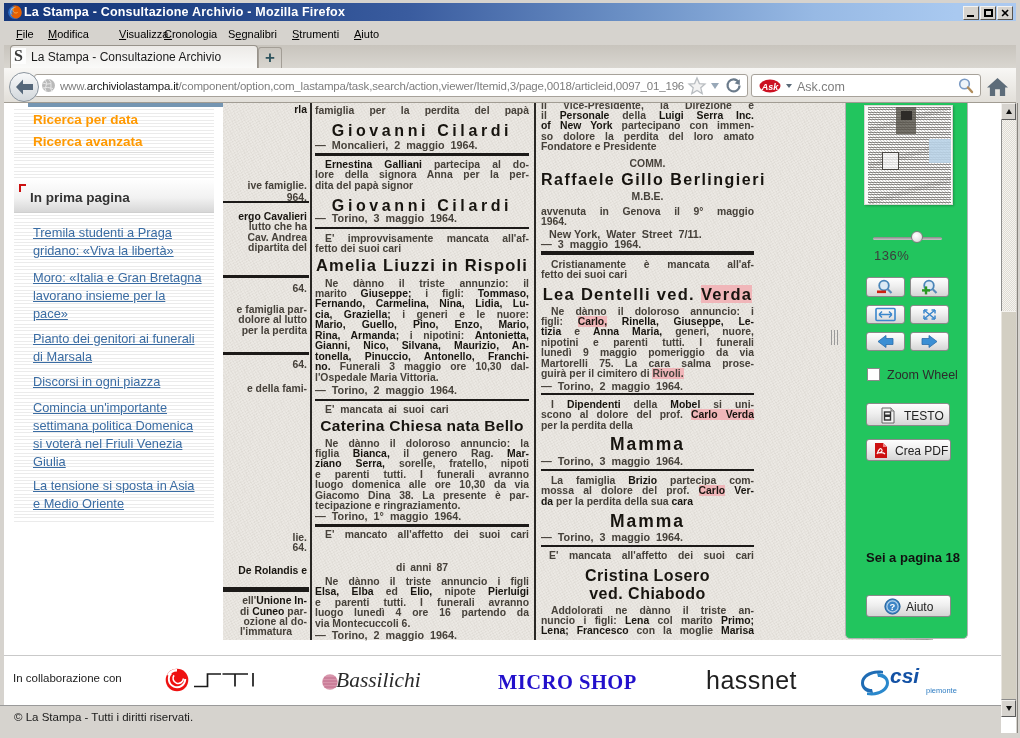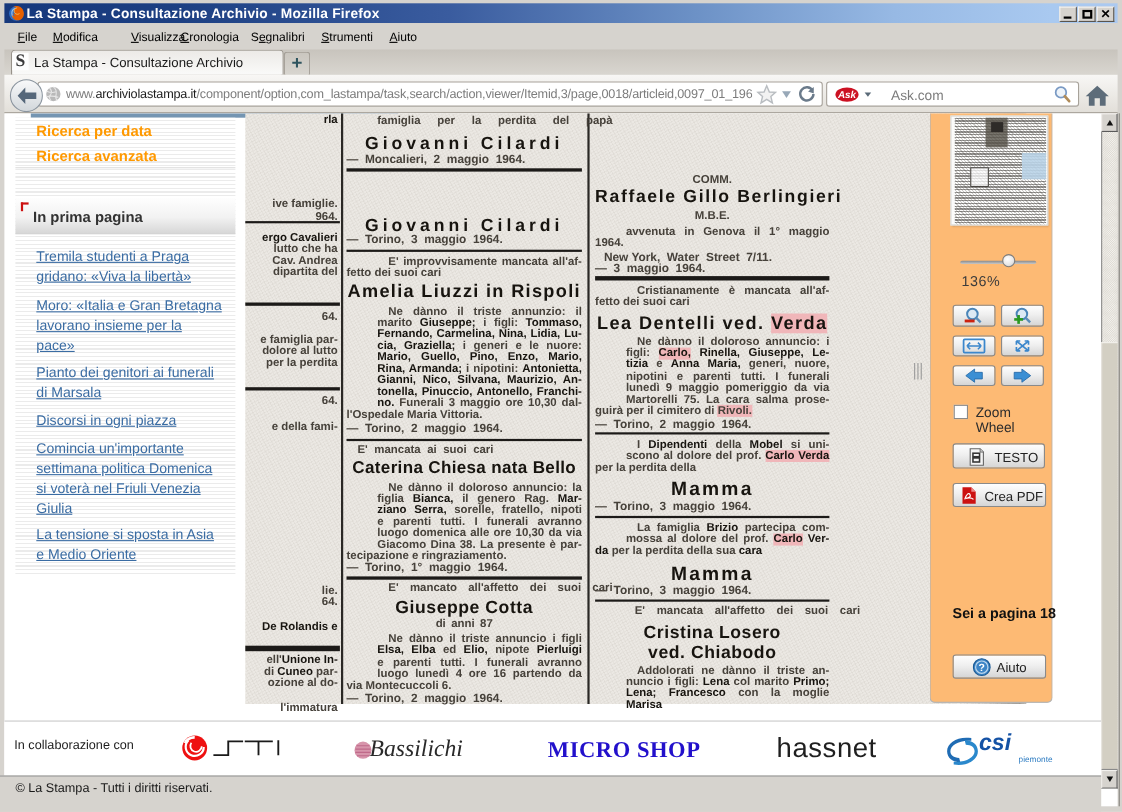--- a/index.html
+++ b/index.html
@@ -60,29 +60,29 @@
 
 
 #paper { left:219px; top:0px; width:710px; height:537px; color:#2e2b27; background-color:#ebe8e3;
   background-image:repeating-linear-gradient(63deg, rgba(120,110,95,0.05) 0 1px, rgba(0,0,0,0) 1px 3px),
                    repeating-linear-gradient(-29deg, rgba(120,110,95,0.05) 0 1px, rgba(0,0,0,0) 1px 2.6px); }
 #paperedge { right:0; top:0; width:62px; height:537px;
   background:linear-gradient(to right,rgba(90,88,84,0) 0%,rgba(90,88,84,0.2) 45%,rgba(90,88,84,0.42) 75%,rgba(90,88,84,0.5) 90%,rgba(90,88,84,0.28) 100%); }
 .vrule { top:0; width:2px; height:537px; background:#2a2825; }
 .np { font-size:10.4px; line-height:10.45px; letter-spacing:0px; font-weight:bold; color:#46413a; }
 .np b { color:#17140f; }
-.npj { text-align:justify; text-align-last:justify;margin-left:28px; }
+.npj { text-align:justify; text-align-last:justify; }
 .hdr { font-weight:bold; text-align:center; color:#17140f; white-space:nowrap; }
 .dt { font-weight:bold; font-size:10.8px; }
 .dv { height:2.6px; background:#1c1a18; }
 .hl { background:#f0b6b9; }
 .r { text-align:right; }
 
 
-#rpanel { left:841px; top:0px; width:112px; height:536px; background:#fdba74;
+#rpanel { left:841px; top:0px; width:123px; height:536px; background:#22c55e;
   border:1px solid #b3b3b3; border-top:none; border-radius:0 0 5px 5px; }
 .pbtn { background:linear-gradient(to bottom,#fefefe 0%,#efefef 45%,#d5d5d5 100%);
   border:1px solid #8a8a8a; border-radius:3px; }
 #rscroll { left:1001px; top:103px; width:15px; height:614px; border-left:1px solid #8c8c8c;
   background-color:#dedbd4;
   background-image:linear-gradient(45deg,#f6f4f0 25%,transparent 25%,transparent 75%,#f6f4f0 75%),linear-gradient(45deg,#f6f4f0 25%,transparent 25%,transparent 75%,#f6f4f0 75%);
   background-size:2px 2px; background-position:0 0,1px 1px; }
 
 
 #footer { left:4px; top:655px; width:997px; height:50px; background:#fff; border-top:1px solid #c9c9c9; }
@@ -154,21 +154,21 @@
       </svg>
   </div>
   <div class="abs" id="searchbox"></div>
   <div class="abs" style="left:755px;top:11px;">
     <svg width="22" height="14" viewBox="0 0 22 14">
         <ellipse cx="11" cy="7" rx="10.5" ry="6.5" fill="#cc1122"></ellipse>
         <text x="11" y="10.5" font-size="9" font-style="italic" font-weight="bold" fill="#fff" text-anchor="middle" font-family="Liberation Sans">Ask</text>
       </svg>
   </div>
   <div class="abs" style="left:782px;top:16px;width:0;height:0;border-left:3.5px solid transparent;border-right:3.5px solid transparent;border-top:4.5px solid #5a6a78;"></div>
-  <div class="abs" id="searchtxt" style="left:793px;margin-left:13px;">Ask.com</div>
+  <div class="abs" id="searchtxt" style="left:793px;">Ask.com</div>
   <div class="abs" style="left:953px;top:9px;">
     <svg width="18" height="18" viewBox="0 0 18 18">
         <circle cx="7.5" cy="7" r="4.8" fill="#eef4fa" stroke="#7a9ac4" stroke-width="1.6"></circle>
         <path d="M11 10.5 L15 15" stroke="#b08c5a" stroke-width="2.4" stroke-linecap="round"></path>
       </svg>
   </div>
   <div class="abs" style="left:982px;top:8px;">
     <svg width="23" height="21" viewBox="0 0 24 22">
         <path d="M12 2 L23 12 L20 12 L20 21 L14.5 21 L14.5 14 L9.5 14 L9.5 21 L4 21 L4 12 L1 12 Z" fill="#5d6c79"></path>
       </svg>
@@ -212,26 +212,31 @@
     <div class="abs dv" style="left:0px;top:249px;width:86px;"></div>
     <div class="abs np r" style="left:2px;top:256.5px;width:82px;">64.</div>
     <div class="abs np r" style="left:2px;top:280.5px;width:82px;">e della fami-</div>
     <div class="abs np r" style="left:2px;top:429.5px;width:82px;">lie.</div>
     <div class="abs np r" style="left:2px;top:440px;width:82px;">64.</div>
     <div class="abs np r" style="left:2px;top:462.5px;width:82px;"><b>De Rolandis e</b></div>
     <div class="abs" style="left:0px;top:483.5px;width:86px;height:5px;background:#1c1a18;"></div>
     <div class="abs np r" style="left:2px;top:493px;width:82px;">ell'<b>Unione In-</b></div>
     <div class="abs np r" style="left:2px;top:503.5px;width:82px;">di <b>Cuneo</b> par-</div>
     <div class="abs np r" style="left:2px;top:514px;width:82px;">ozione al do-</div>
-    <div class="abs np r" style="left:2px;top:536px;width:82px;">l'immatura</div>
+    <div class="abs np r" style="left:2px;top:524px;width:82px;text-align:center;">l'immatura</div>
 
     <div class="abs np npj" style="left:92px;top:3px;width:214px;">famiglia per la perdita del papà</div>
     <div class="abs hdr" style="left:92px;top:18.5px;width:214px;font-size:16px;letter-spacing:3.6px;">Giovanni Cilardi</div>
     <div class="abs np dt" style="left:92px;top:36.5px;width:214px;">— &nbsp;Moncalieri, &nbsp;2 &nbsp;maggio &nbsp;1964.</div>
     <div class="abs dv" style="left:92px;top:50px;width:214px;"></div>
+    <div class="abs np" style="left:92px;top:57px;width:214px;">
+      <div class="npj" style="padding-left:10px;"><b>Ernestina Galliani</b> partecipa al do-</div>
+      <div class="npj">lore della signora Anna per la per-</div>
+      <div>dita del papà signor</div>
+    </div>
     <div class="abs hdr" style="left:92px;top:93.5px;width:214px;font-size:16px;letter-spacing:3.6px;">Giovanni Cilardi</div>
     <div class="abs np dt" style="left:92px;top:110px;width:214px;">— &nbsp;Torino, &nbsp;3 &nbsp;maggio &nbsp;1964.</div>
     <div class="abs dv" style="left:92px;top:123.5px;width:214px;"></div>
     <div class="abs np" style="left:92px;top:131px;width:214px;">
       <div class="npj" style="padding-left:10px;">E' improvvisamente mancata all'af-</div>
       <div>fetto dei suoi cari</div>
     </div>
     <div class="abs hdr" style="left:92px;top:152.5px;width:214px;font-size:16.5px;letter-spacing:1.2px;">Amelia Liuzzi in Rispoli</div>
     <div class="abs np" style="left:92px;top:175.5px;width:214px;">
       <div class="npj" style="padding-left:10px;">Ne dànno il triste annunzio: il</div>
@@ -254,36 +259,42 @@
       <div class="npj">figlia <b>Bianca,</b> il genero Rag. <b>Mar-</b></div>
       <div class="npj"><b>ziano Serra,</b> sorelle, fratello, nipoti</div>
       <div class="npj">e parenti tutti. I funerali avranno</div>
       <div class="npj">luogo domenica alle ore 10,30 da via</div>
       <div class="npj">Giacomo Dina 38. La presente è par-</div>
       <div>tecipazione e ringraziamento.</div>
     </div>
     <div class="abs np dt" style="left:92px;top:407.5px;width:214px;">— &nbsp;Torino, &nbsp;1° &nbsp;maggio &nbsp;1964.</div>
     <div class="abs dv" style="left:92px;top:421px;width:214px;"></div>
     <div class="abs np npj" style="left:92px;top:426.5px;width:214px;padding-left:10px;">E' mancato all'affetto dei suoi cari</div>
-    <div class="abs hdr" style="left:92px;top:440.5px;width:214px;font-size:16px;letter-spacing:0.5px;">Giuseppe Cotta</div>
     <div class="abs np" style="left:92px;top:459.5px;width:214px;text-align:center;word-spacing:2px;">di anni 87</div>
     <div class="abs np" style="left:92px;top:474px;width:214px;">
       <div class="npj" style="padding-left:10px;">Ne dànno il triste annuncio i figli</div>
       <div class="npj"><b>Elsa, Elba</b> ed <b>Elio,</b> nipote <b>Pierluigi</b></div>
       <div class="npj">e parenti tutti. I funerali avranno</div>
       <div class="npj">luogo lunedì 4 ore 16 partendo da</div>
       <div>via Montecuccoli 6.</div>
     </div>
     <div class="abs np dt" style="left:92px;top:527px;width:214px;">— &nbsp;Torino, &nbsp;2 &nbsp;maggio &nbsp;1964.</div>
 
+    <div class="abs np" style="left:318px;top:-2.5px;width:213px;">
+      <div class="npj">il Vice-Presidente, la Direzione e</div>
+      <div class="npj">il <b>Personale</b> della <b>Luigi Serra Inc.</b></div>
+      <div class="npj"><b>of New York</b> partecipano con immen-</div>
+      <div class="npj">so dolore la perdita del loro amato</div>
+      <div>Fondatore e Presidente</div>
+    </div>
     <div class="abs np" style="left:318px;top:55.5px;width:213px;text-align:center;font-weight:bold;">COMM.</div>
     <div class="abs hdr" style="left:318px;top:68px;width:213px;font-size:16px;letter-spacing:1.5px;">Raffaele Gillo Berlingieri</div>
     <div class="abs np" style="left:318px;top:89px;width:213px;text-align:center;font-weight:bold;">M.B.E.</div>
     <div class="abs np" style="left:318px;top:103.5px;width:213px;">
-      <div class="npj">avvenuta in Genova il 1° maggio</div>
+      <div class="npj">avvenuta in Genova il 9° maggio</div>
       <div>1964.</div>
     </div>
     <div class="abs np dt" style="left:318px;top:125.5px;width:213px;padding-left:8px;">New York, &nbsp;Water &nbsp;Street &nbsp;7/11.</div>
     <div class="abs np dt" style="left:318px;top:135.5px;width:213px;">— &nbsp;3 &nbsp;maggio &nbsp;1964.</div>
     <div class="abs" style="left:318px;top:148px;width:213px;height:3.5px;background:#1c1a18;"></div>
     <div class="abs np" style="left:318px;top:156.5px;width:213px;">
       <div class="npj" style="padding-left:10px;">Cristianamente è mancata all'af-</div>
       <div>fetto dei suoi cari</div>
     </div>
     <div class="abs hdr" style="left:318px;top:181.5px;width:213px;font-size:16.5px;letter-spacing:1.3px;">Lea Dentelli ved. <span class="hl">Verda</span></div>

